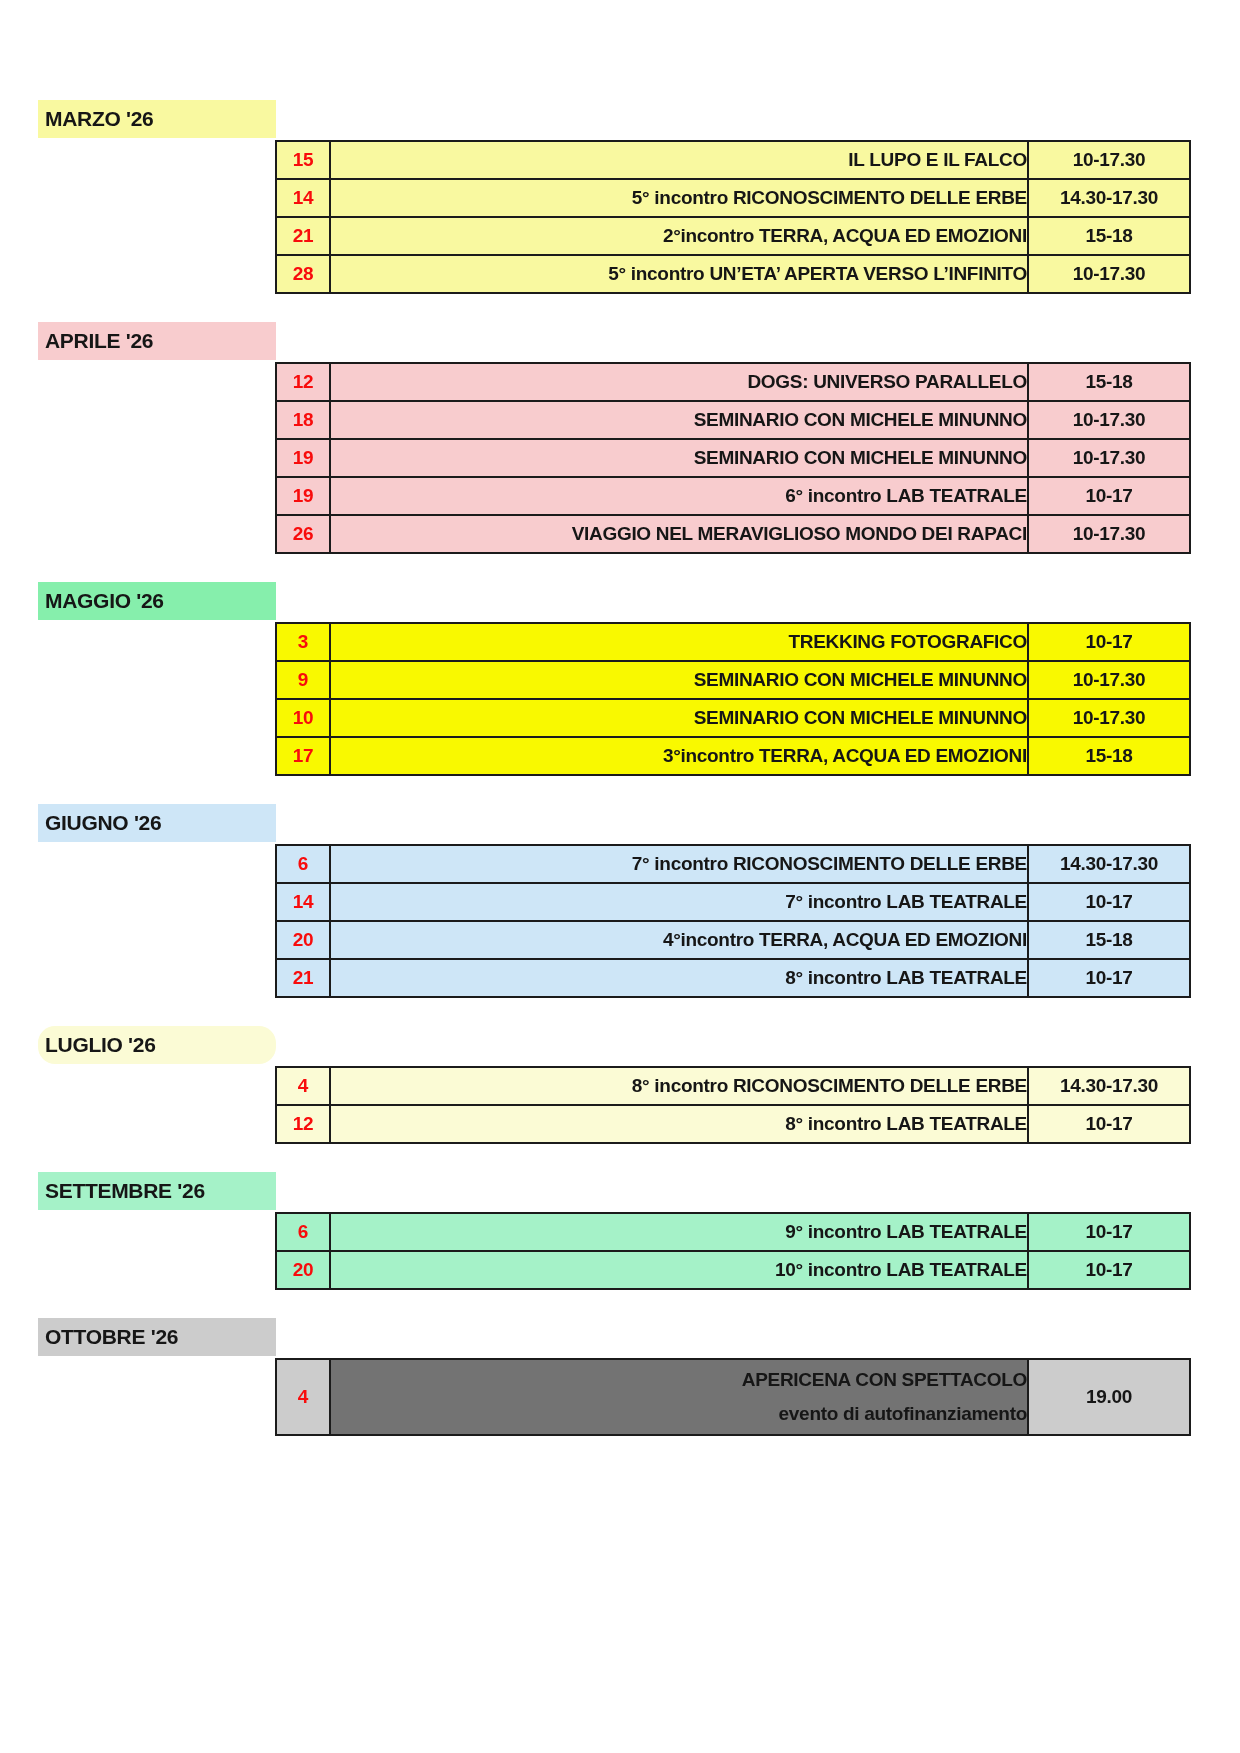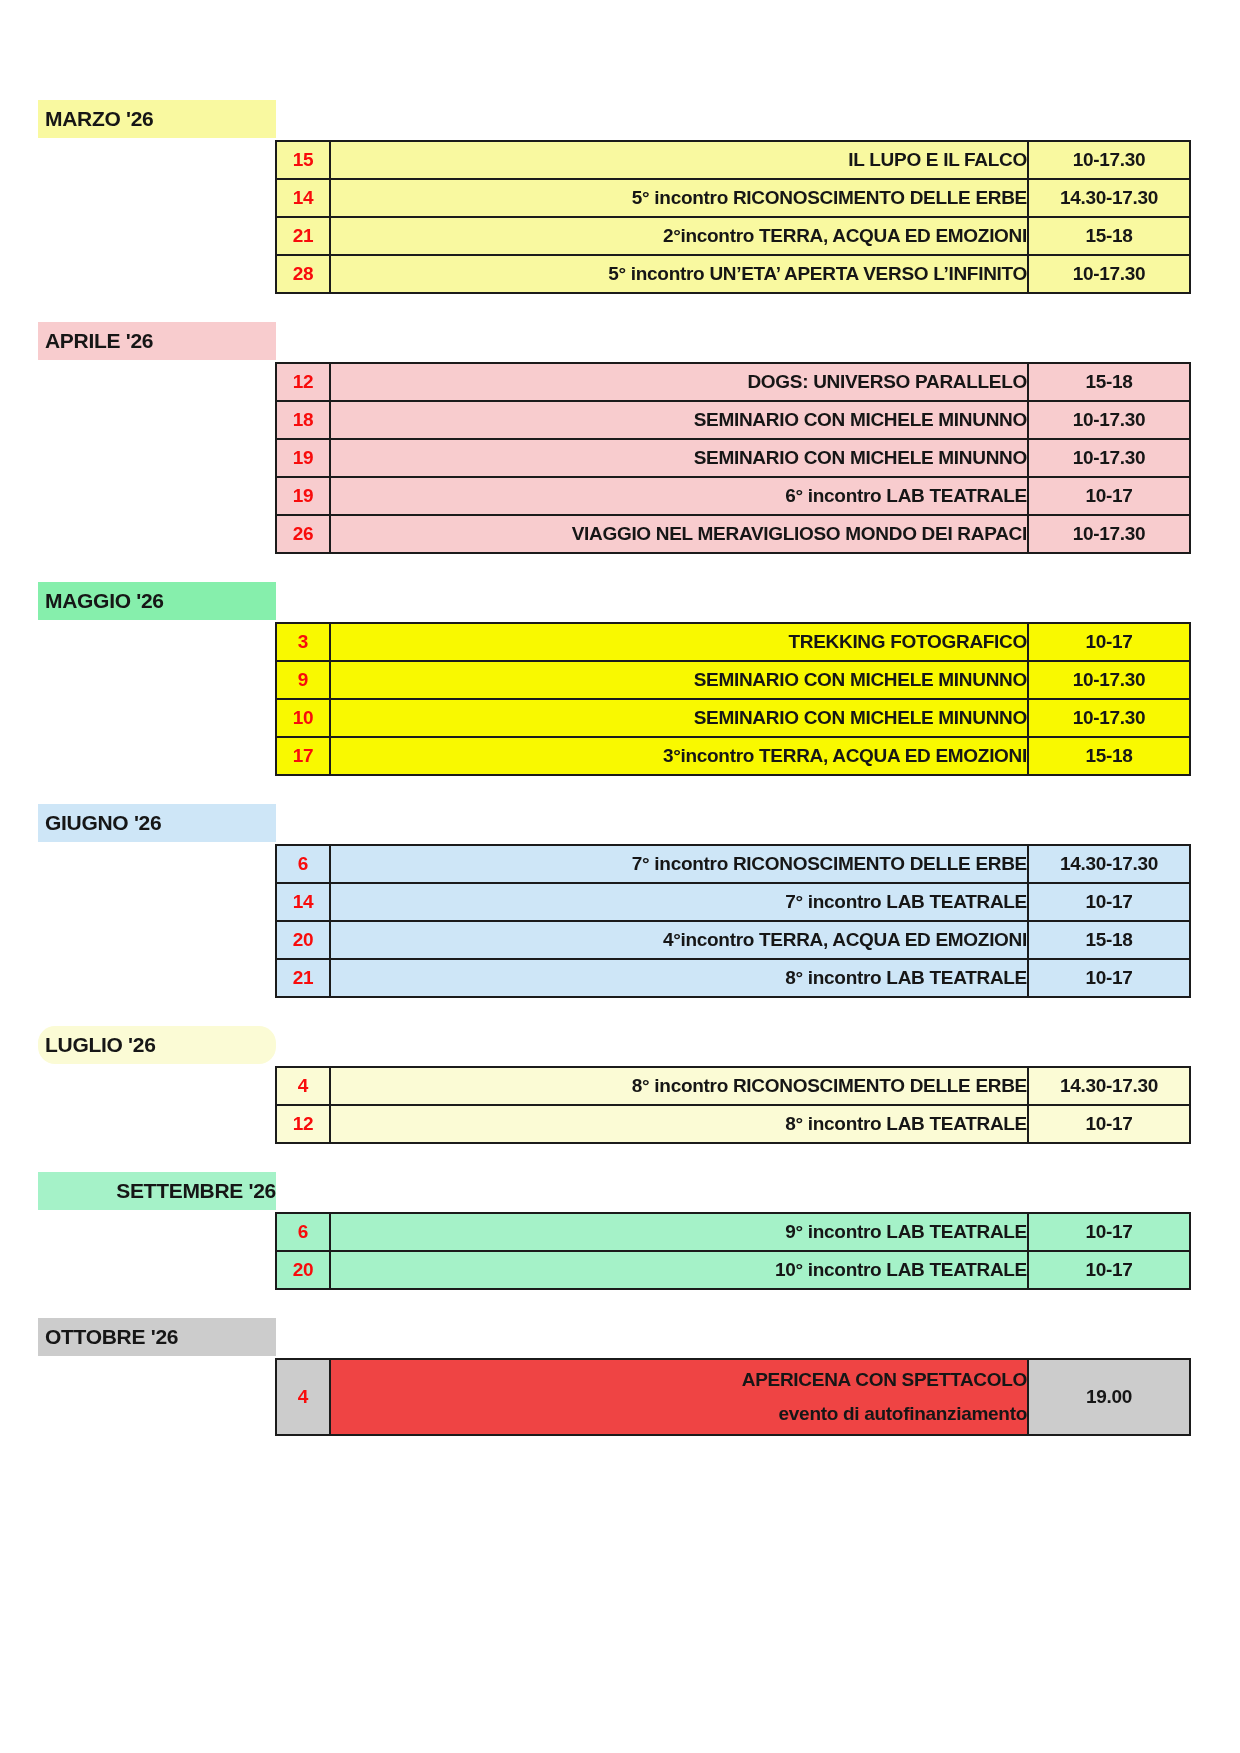--- a/index.html
+++ b/index.html
@@ -238,21 +238,21 @@
             <td class="day-cell" style="background: rgb(251, 251, 213); color: rgb(248, 12, 12);">12</td>
             <td class="title-cell" style="background: rgb(251, 251, 213);">
               <div class="line">8° incontro LAB TEATRALE</div>
             </td>
             <td class="time-cell" style="background: rgb(251, 251, 213);">10-17</td>
           </tr>
         </tbody>
       </table>
     </div>
     <div class="month-section">
-      <div class="month-label" style="background: rgb(165, 242, 200); text-align: right;">SETTEMBRE '26</div>
+      <div class="month-label" style="background: rgb(165, 242, 200);">SETTEMBRE '26</div>
       <table class="events-table">
         <tbody>
           <tr>
             <td class="day-cell" style="background: rgb(165, 242, 200); color: rgb(248, 12, 12);">6</td>
             <td class="title-cell" style="background: rgb(165, 242, 200);">
               <div class="line">9° incontro LAB TEATRALE</div>
             </td>
             <td class="time-cell" style="background: rgb(165, 242, 200);">10-17</td>
           </tr>
           <tr>
@@ -264,21 +264,21 @@
           </tr>
         </tbody>
       </table>
     </div>
     <div class="month-section">
       <div class="month-label" style="background: rgb(204, 204, 204);">OTTOBRE '26</div>
       <table class="events-table">
         <tbody>
           <tr class="tall-row">
             <td class="day-cell" style="background: rgb(204, 204, 204); color: rgb(248, 12, 12);">4</td>
-            <td class="title-cell" style="background: #ef4444;">
+            <td class="title-cell" style="background: #737373;">
               <div class="line">APERICENA CON SPETTACOLO</div>
               <div class="line">evento di autofinanziamento</div>
             </td>
             <td class="time-cell" style="background: rgb(204, 204, 204);">19.00</td>
           </tr>
         </tbody>
       </table>
     </div>
   </div>
 

